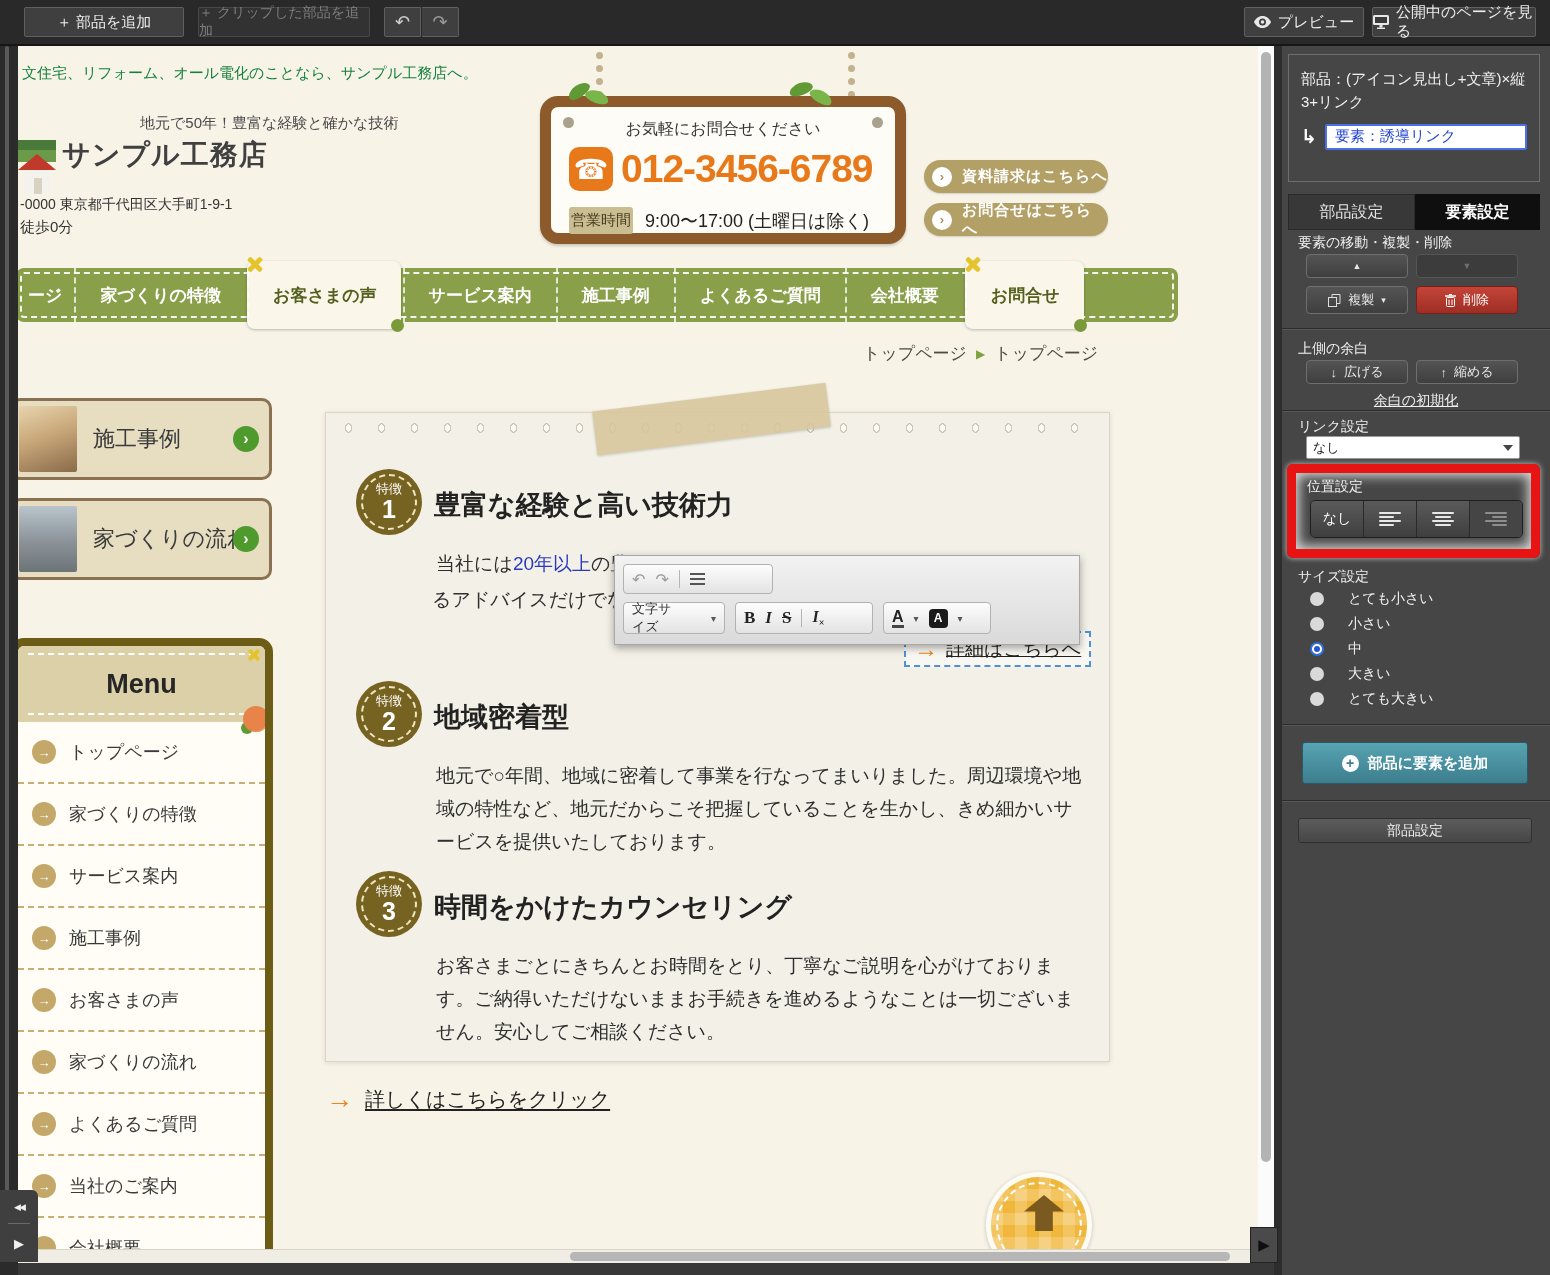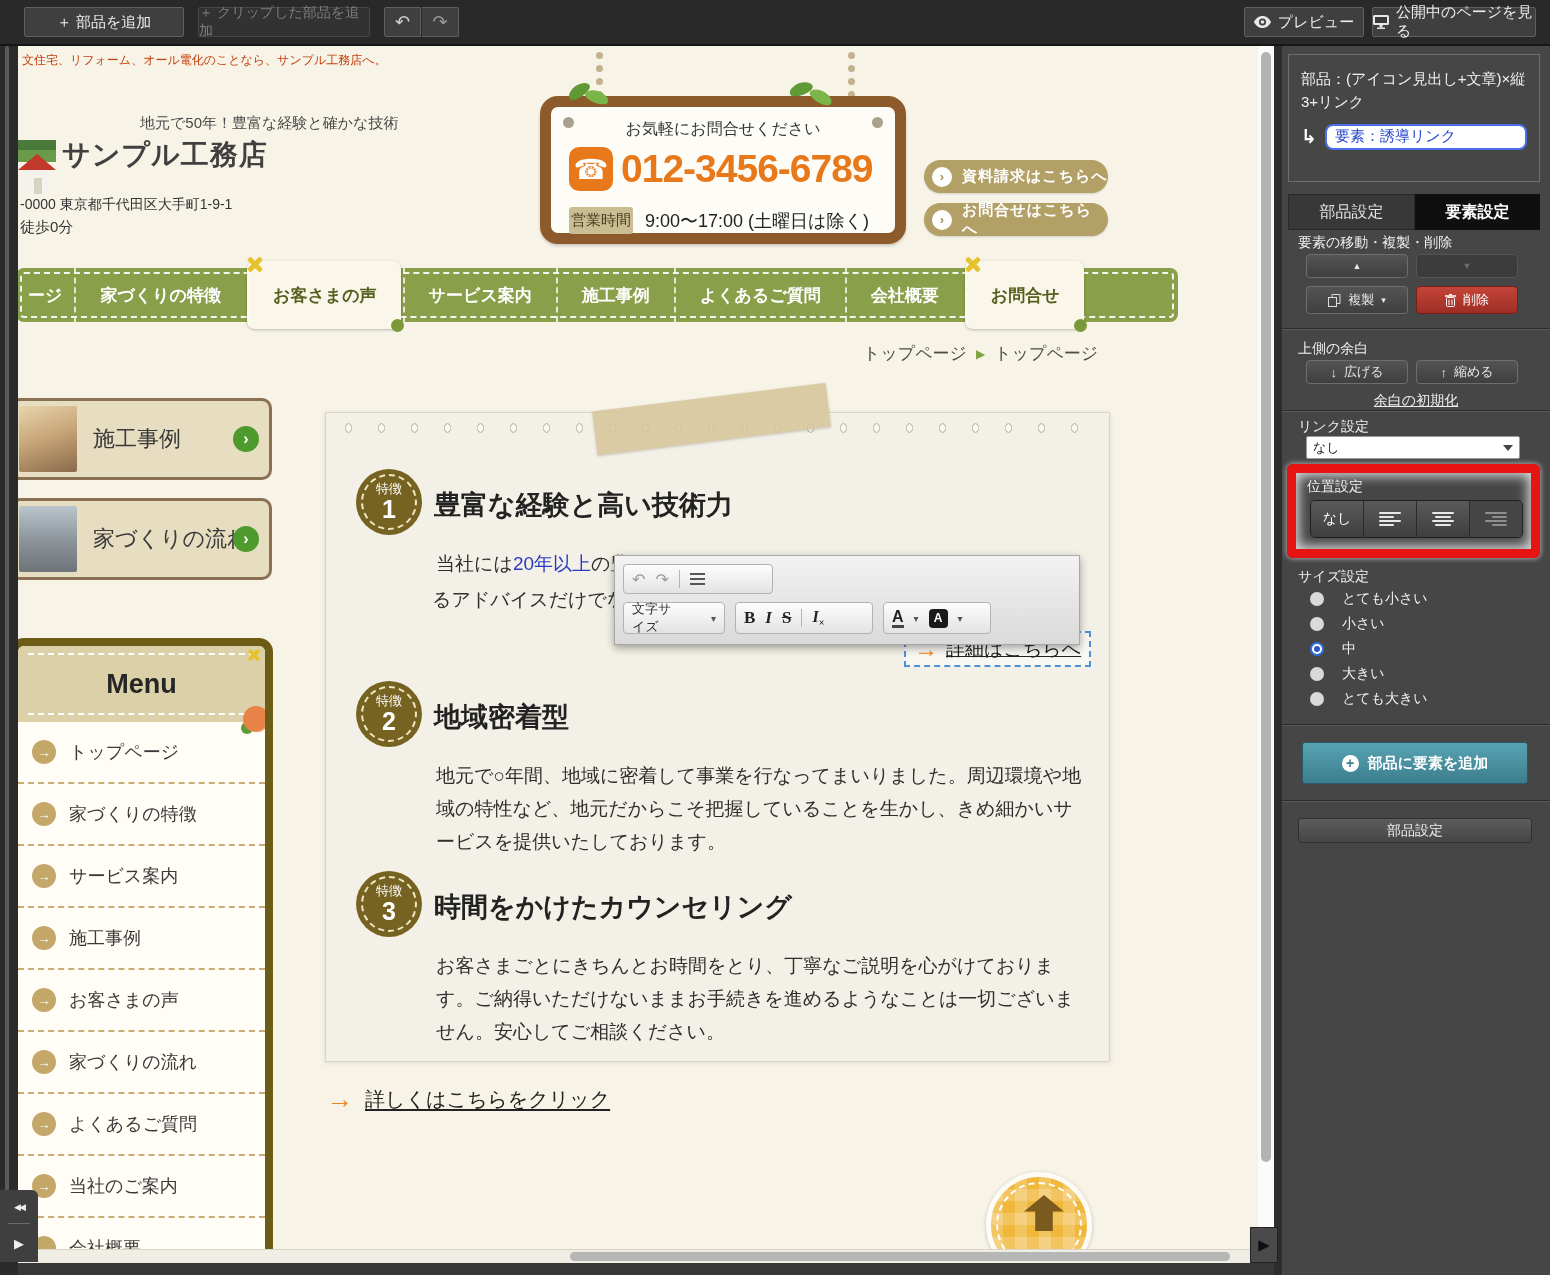--- a/index.html
+++ b/index.html
@@ -34,21 +34,21 @@
   .corner-tab-left{left:0;top:1190px;width:38px;height:72px;background:#3f3f3f;border-radius:0 6px 0 0;z-index:48;
     display:flex;flex-direction:column;align-items:center;justify-content:space-evenly;}
   .corner-tab-left .cbtn{color:#f0f0f0;font-size:9px;letter-spacing:-2px;cursor:pointer;}
   .corner-tab-left .cbtn.single{font-size:13px;letter-spacing:0;}
   .corner-tab-left .cdiv{width:22px;height:1px;background:#6a6a6a;}
   .corner-tab-right{left:1250px;top:1227px;width:28px;height:36px;background:#4a4a4a;border:1px solid #222;
     display:flex;align-items:center;justify-content:center;color:#0f0f0f;font-size:15px;z-index:48;cursor:pointer;box-sizing:border-box;}
 
   
   .canvas{left:18px;top:44px;width:1240px;height:1219px;background:#f7f3e7;overflow:hidden;z-index:10;}
-  .tagline{left:4px;top:8px;font-size:12px;color:#c2410c;}
+  .tagline{left:4px;top:20px;font-size:15px;color:#15803d;}
   .logo-house{left:0;top:96px;}
   .logo-catch{left:122px;top:70px;font-size:15px;color:#4a4a4a;}
   .site-name{left:44px;top:92px;font-size:28px;font-weight:bold;color:#404040;letter-spacing:1px;}
   .addr1{left:2px;top:152px;font-size:14px;color:#333;}
   .addr2{left:2px;top:174px;font-size:15px;color:#333;}
 
   .string{top:8px;height:46px;width:0;border-left:7px dotted #c3b28d;}
   .sign{left:522px;top:52px;width:366px;height:148px;background:#fdfcf7;border:11px solid #8d5b2b;border-radius:18px;
     box-shadow:0 2px 3px rgba(0,0,0,.18);box-sizing:border-box;}
   .sign .pin{position:absolute;top:10px;width:11px;height:11px;border-radius:50%;background:#a9a18c;}
@@ -168,21 +168,21 @@
   .pagetop .up{position:absolute;left:33px;top:18px;width:40px;height:36px;background:#7a5a1e;
     clip-path:polygon(50% 0,100% 46%,72% 46%,72% 100%,28% 100%,28% 46%,0 46%);}
   .pagetop .lbl{position:absolute;left:0;right:0;bottom:4px;text-align:center;font-weight:bold;font-size:16px;color:#7a5a1e;}
 
   
   .panel{left:1282px;top:44px;width:268px;height:1231px;background:#464646;z-index:30;color:#eee;}
   .infobox{position:absolute;left:6px;top:10px;width:252px;height:128px;border:1px solid #6e6e6e;box-sizing:border-box;padding:12px 12px;}
   .part-label{font-size:15px;line-height:1.55;color:#f2f2f2;}
   .elem-row{display:flex;align-items:center;gap:8px;margin-top:10px;}
   .elem-row .corner{font-size:19px;font-weight:bold;color:#fff;}
-  .elem-input{flex:1;height:26px;background:#fff;border:2px solid #4a6fe8;border-radius:8px;display:flex;align-items:center;
+  .elem-input{flex:1;height:26px;background:#fff;border:2px solid #4a6fe8;border-radius:2px;display:flex;align-items:center;
     padding:0 8px;color:#2244cc;font-size:15px;box-sizing:border-box;}
   .ptabs{position:absolute;left:6px;top:150px;width:252px;height:36px;display:flex;}
   .ptab{flex:1;display:flex;align-items:center;justify-content:center;font-size:16px;cursor:pointer;}
   .ptab.inactive{background:#383838;color:#e4e4e4;border:1px solid #2a2a2a;box-sizing:border-box;}
   .ptab.active{background:#0f0f0f;color:#fff;font-weight:bold;}
   .p-label{position:absolute;left:16px;font-size:14px;color:#f0f0f0;}
   .p-btn{position:absolute;height:24px;border-radius:4px;display:flex;align-items:center;justify-content:center;gap:7px;
     background:linear-gradient(#545454,#3f3f3f);border:1px solid #6e6e6e;color:#e8e8e8;font-size:13px;cursor:pointer;box-sizing:border-box;}
   .p-btn.disabled{background:#3c3c3c;border-color:#555;color:#6e6e6e;}
   .p-btn .tri{font-size:9px;}
@@ -202,21 +202,21 @@
     background:linear-gradient(#5a5a5a,#3f3f3f);border-right:1px solid #2a2a2a;color:#fff;font-size:14px;}
   .posbtn:last-child{border-right:none;}
   .posbtn.disabled{background:#454545;}
   .bars{width:22px;display:flex;flex-direction:column;gap:2px;}
   .bars i{display:block;height:2px;background:#e8e8e8;border-radius:1px;}
   .bars.left i:nth-child(odd){width:100%;} .bars.left i:nth-child(even){width:70%;}
   .bars.center i{margin:0 auto;} .bars.center i:nth-child(odd){width:100%;} .bars.center i:nth-child(even){width:70%;}
   .bars.right i{margin-left:auto;} .bars.right i:nth-child(odd){width:100%;} .bars.right i:nth-child(even){width:70%;}
   .posbtn.disabled .bars i{background:#8e8e8e;}
 
-  .radio-row{position:absolute;left:28px;display:flex;align-items:center;gap:18px;cursor:pointer;}
+  .radio-row{position:absolute;left:28px;display:flex;align-items:center;gap:24px;cursor:pointer;}
   .radio{width:14px;height:14px;border-radius:50%;background:#d9d9d9;box-sizing:border-box;}
   .radio.sel{background:#fff;border:2px solid #2f6fe0;position:relative;}
   .radio.sel::after{content:"";position:absolute;left:2px;top:2px;width:6px;height:6px;border-radius:50%;background:#2a55c8;}
   .radio-lbl{font-size:14px;color:#f2f2f2;}
 
   .add-elem{position:absolute;left:20px;top:698px;width:226px;height:42px;border-radius:3px;cursor:pointer;
     background:linear-gradient(#57a3b2,#3d7e8e);border:1px solid #2a5a66;display:flex;align-items:center;justify-content:center;
     gap:9px;color:#fff;font-size:15px;font-weight:bold;box-sizing:border-box;}
   .add-elem .pluscirc{width:17px;height:17px;border-radius:50%;background:#fff;color:#3d7e8e;font-weight:bold;font-size:14px;
     display:flex;align-items:center;justify-content:center;line-height:0;}

